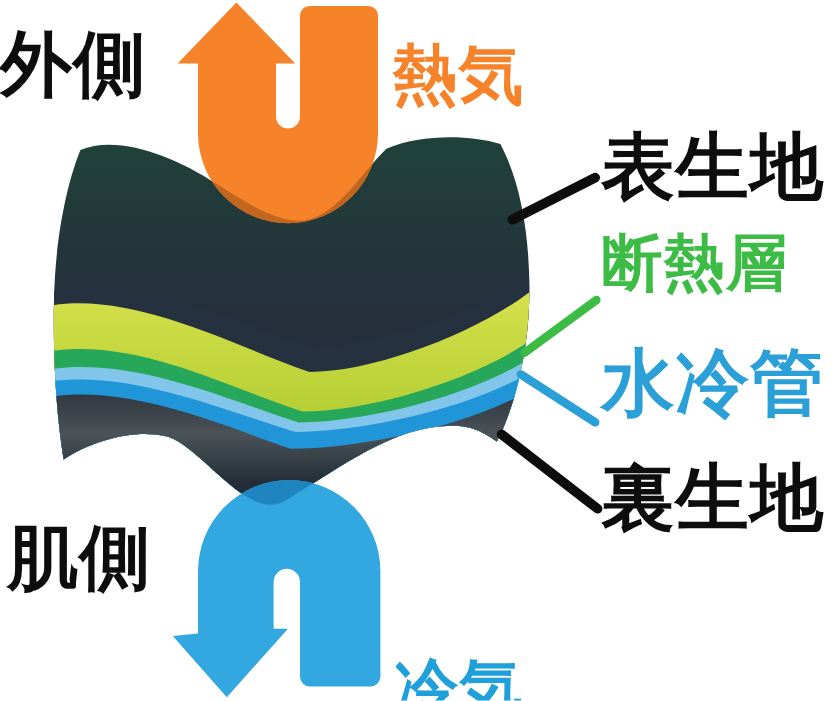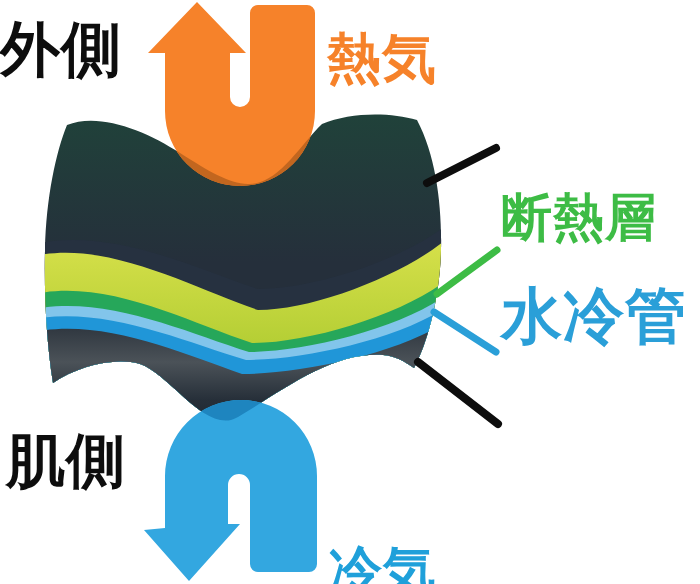--- a/index.html
+++ b/index.html
@@ -1,18 +1,18 @@
 <!DOCTYPE html>
 <html><head>
 <meta charset="utf-8">
 <style>
   html,body{margin:0;padding:0;background:#ffffff;}
   .stage{
     position:relative;width:700px;height:584px;background:#ffffff;
-    overflow:hidden;font-family:Liberation Mono, monospace;
+    overflow:hidden;font-family:Liberation Serif, serif;
   }
   .stage svg{position:absolute;left:0;top:0;}
   .lbl{
     position:absolute;font-weight:900;line-height:1;letter-spacing:1px;
     white-space:nowrap;color:#0d0d0d;
   }
   .lbl-outer-side {left:0px;  top:24px;  font-size:60px;}
   .lbl-hot-air    {left:327px; top:36px;  font-size:54px;}
   .lbl-outer-fab  {left:501px; top:110px; font-size:61px;}
   .lbl-insulation {left:501px; top:196px; font-size:51px;}
@@ -80,17 +80,19 @@
     </g>
 
     <line x1="427" y1="183" x2="496" y2="148" stroke-width="8" stroke-linecap="round" stroke="#0d0d0d"></line>
     <line x1="437" y1="294" x2="497" y2="250" stroke-width="7" stroke-linecap="round" stroke="#3dbc45"></line>
     <line x1="434" y1="312" x2="496" y2="352" stroke-width="7" stroke-linecap="round" stroke="#2a9fd8"></line>
     <line x1="418" y1="362" x2="498" y2="424" stroke-width="8" stroke-linecap="round" stroke="#0d0d0d"></line>
   </svg>
 
   <div class="lbl lbl-outer-side" style="color: rgb(13, 13, 13);">外側</div>
   <div class="lbl lbl-hot-air" style="color: rgb(246, 130, 42);">熱気</div>
+  <div class="lbl lbl-outer-fab" style="color: rgb(13, 13, 13);">表生地</div>
   <div class="lbl lbl-insulation" style="color: rgb(61, 188, 69);">断熱層</div>
   <div class="lbl lbl-water-pipe" style="color: rgb(42, 159, 216);">水冷管</div>
+  <div class="lbl lbl-back-fab" style="color: rgb(13, 13, 13);">裏生地</div>
   <div class="lbl lbl-skin-side" style="color: rgb(13, 13, 13);">肌側</div>
   <div class="lbl lbl-cool-air" style="color: rgb(31, 160, 218);">冷気</div>
 </div>
 
 </body></html>

